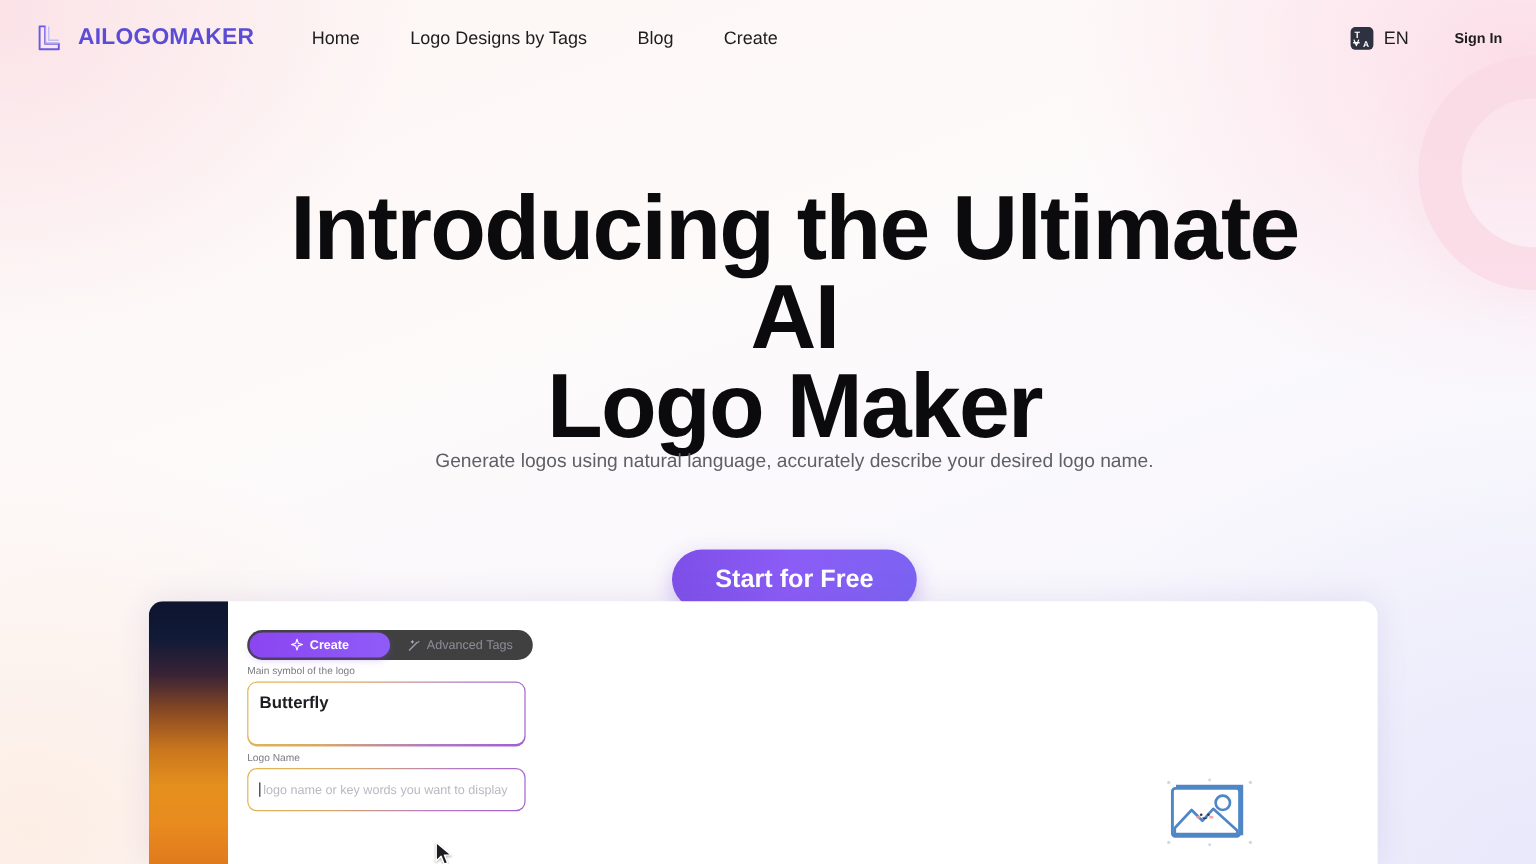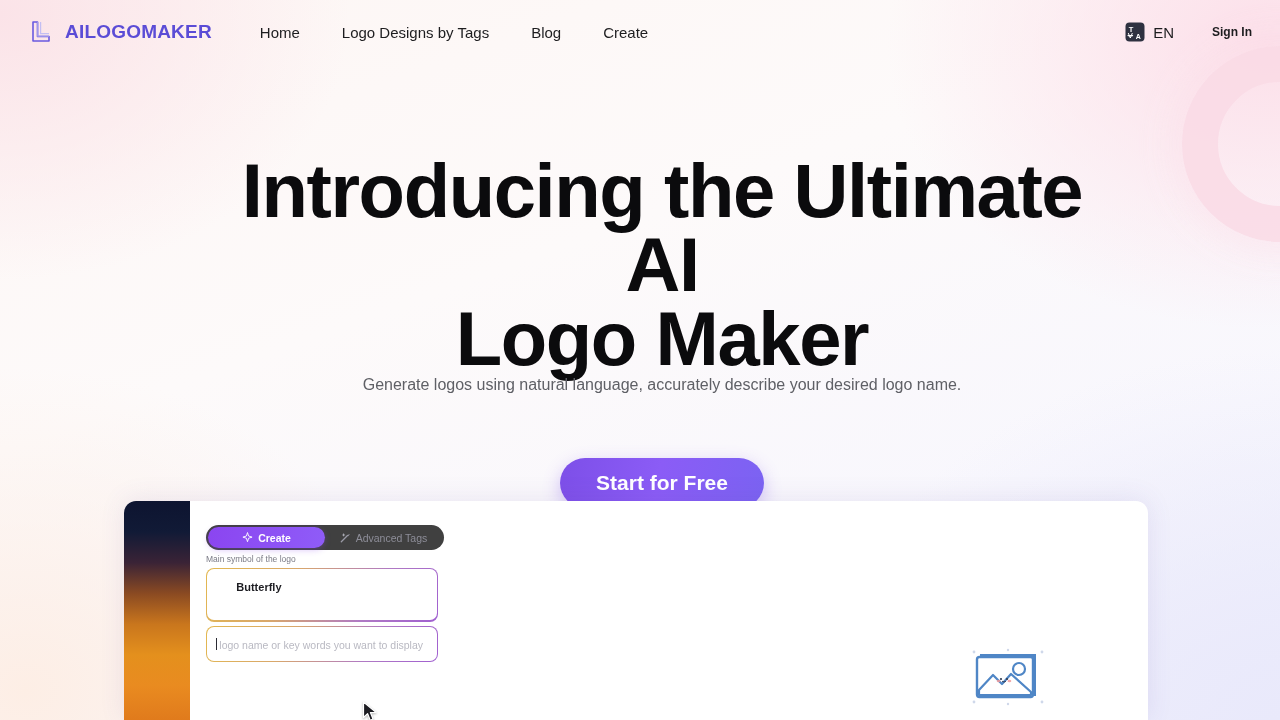--- a/index.html
+++ b/index.html
@@ -217,24 +217,23 @@
     background: linear-gradient(120deg, #e3b84f 0%, #d9a86a 35%, #b07ac4 70%, #a05fd0 100%);
   }
   .gradient-box > .inner {
     background: #fff;
     border-radius: 7px;
     padding: 8px 9px;
   }
   .box-symbol > .inner { height: 51px; }
   .box-name > .inner { height: 34px; }
   .field-value {
-    font-size: 11px;
+    font-size: 14px;
     color: #1d1d22;
     font-weight: 700;
-    margin-left: 20px;
   }
   .field-placeholder {
     font-size: 10.5px;
     color: #b9b9c2;
     position: relative;
     padding-left: 3px;
   }
   .caret {
     position: absolute;
     left: 0;
@@ -335,20 +334,21 @@
       </div>
     </div>
 
     <div class="field-label">Main symbol of the logo</div>
     <div class="gradient-box box-symbol">
       <div class="inner">
         <span class="field-value">Butterfly</span>
       </div>
     </div>
 
+    <div class="field-label">Logo Name</div>
     <div class="gradient-box box-name">
       <div class="inner">
         <span class="field-placeholder"><span class="caret"></span>logo name or key words you want to display</span>
       </div>
     </div>
 
     <svg class="img-placeholder" viewBox="0 0 80 62">
 
       <g fill="#cfd8ea">
         <circle cx="6" cy="6" r="1.4"></circle>

